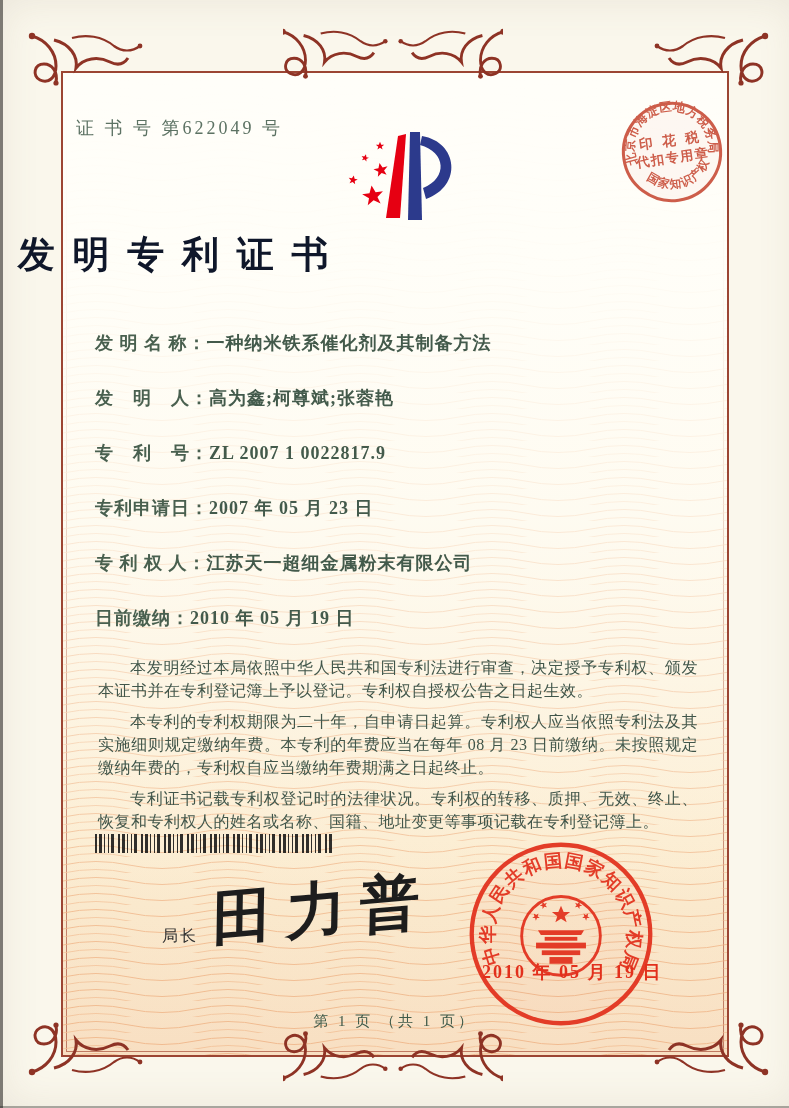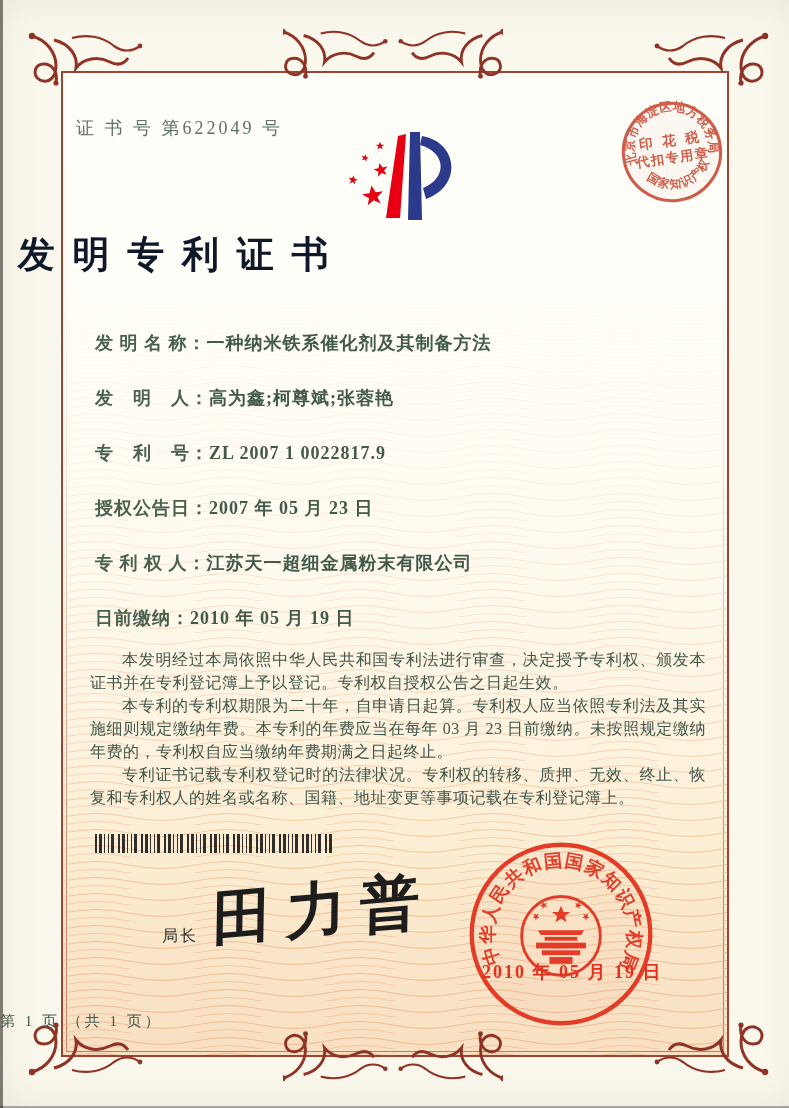--- a/index.html
+++ b/index.html
@@ -29,40 +29,40 @@
 
   
   .fields{position:absolute;left:95px;top:331px;width:560px;}
   .field-row{height:55px;font-size:18px;color:#49604f;white-space:nowrap;font-weight:bold;}
   .field-row .lbl{letter-spacing:1px;}
   .field-row .val{color:#435a4b;letter-spacing:1px;}
 
   
   .body-text{position:absolute;left:90px;top:648px;width:616px;font-size:16px;line-height:23px;
          color:#41564a;text-align:justify;letter-spacing:.5px;}
-  .body-text p{margin:0;text-indent:2em;}
+  .body-text p{margin:8px;text-indent:2em;}
 
   .barcode{position:absolute;left:95px;top:834px;width:237px;height:19px;opacity:.88;
          background:repeating-linear-gradient(90deg,
            #141414 0px,#141414 2px,transparent 2px,transparent 4px,
            #141414 4px,#141414 7px,transparent 7px,transparent 9px,
            #141414 9px,#141414 10px,transparent 10px,transparent 13px,
            #141414 13px,#141414 14px,transparent 14px,transparent 16px,
            #141414 16px,#141414 19px,transparent 19px,transparent 23px);}
 
   .sig-area{position:absolute;left:160px;top:878px;width:300px;height:100px;}
   .sig-title{position:absolute;left:2px;top:48px;font-size:16px;color:#2f2f2f;letter-spacing:2px;}
   .sig-name{position:absolute;left:52px;top:-8px;font-size:60px;color:#1d1d1d;letter-spacing:14px;
             white-space:nowrap;transform:rotate(-5deg) skewX(-6deg);font-weight:600;}
 
   .issue-seal{position:absolute;left:465px;top:838px;opacity:.93;}
   .seal-date{position:absolute;left:482px;top:960px;font-size:18px;color:#e2301c;letter-spacing:2px;
              font-weight:600;white-space:nowrap;}
 
-  .footer{position:absolute;left:0;top:1012px;width:789px;
+  .footer{position:absolute;left:0;top:1012px;width:789px;text-align:center;
           font-size:15px;color:#3f5a49;letter-spacing:3px;}
 </style>
 </head>
 <body>
 
 <div class="page">
 
   <div class="scan-edge-left"></div>
   <div class="scan-edge-bottom"></div>
 
@@ -151,33 +151,33 @@
     <div class="field-row">
       <span class="lbl">发 明 名 称：</span><span class="val">一种纳米铁系催化剂及其制备方法</span>
     </div>
     <div class="field-row">
       <span class="lbl">发　明　人：</span><span class="val">高为鑫;柯尊斌;张蓉艳</span>
     </div>
     <div class="field-row">
       <span class="lbl">专　利　号：</span><span class="val">ZL 2007 1 0022817.9</span>
     </div>
     <div class="field-row">
-      <span class="lbl">授权公告日：</span><span class="val">2007 年 05 月 23 日</span>
+      <span class="lbl">专利申请日：</span><span class="val">2007 年 05 月 23 日</span>
     </div>
     <div class="field-row">
       <span class="lbl">专 利 权 人：</span><span class="val">江苏天一超细金属粉末有限公司</span>
     </div>
     <div class="field-row">
       <span class="lbl">日前缴纳：</span><span class="val">2010 年 05 月 19 日</span>
     </div>
   </div>
 
   <div class="body-text">
     <p>本发明经过本局依照中华人民共和国专利法进行审查，决定授予专利权、颁发本证书并在专利登记簿上予以登记。专利权自授权公告之日起生效。</p>
-    <p>本专利的专利权期限为二十年，自申请日起算。专利权人应当依照专利法及其实施细则规定缴纳年费。本专利的年费应当在每年 03 月 23 日前缴纳。未按照规定缴纳年费的，专利权自应当缴纳年费期满之日起终止。</p>
+    <p>本专利的专利权期限为二十年，自申请日起算。专利权人应当依照专利法及其实施细则规定缴纳年费。本专利的年费应当在每年 08 月 23 日前缴纳。未按照规定缴纳年费的，专利权自应当缴纳年费期满之日起终止。</p>
     <p>专利证书记载专利权登记时的法律状况。专利权的转移、质押、无效、终止、恢复和专利权人的姓名或名称、国籍、地址变更等事项记载在专利登记簿上。</p>
   </div>
 
   <div class="barcode"></div>
 
   <div class="sig-area">
     <span class="sig-title">局长</span>
     <span class="sig-name">田力普</span>
   </div>
 

